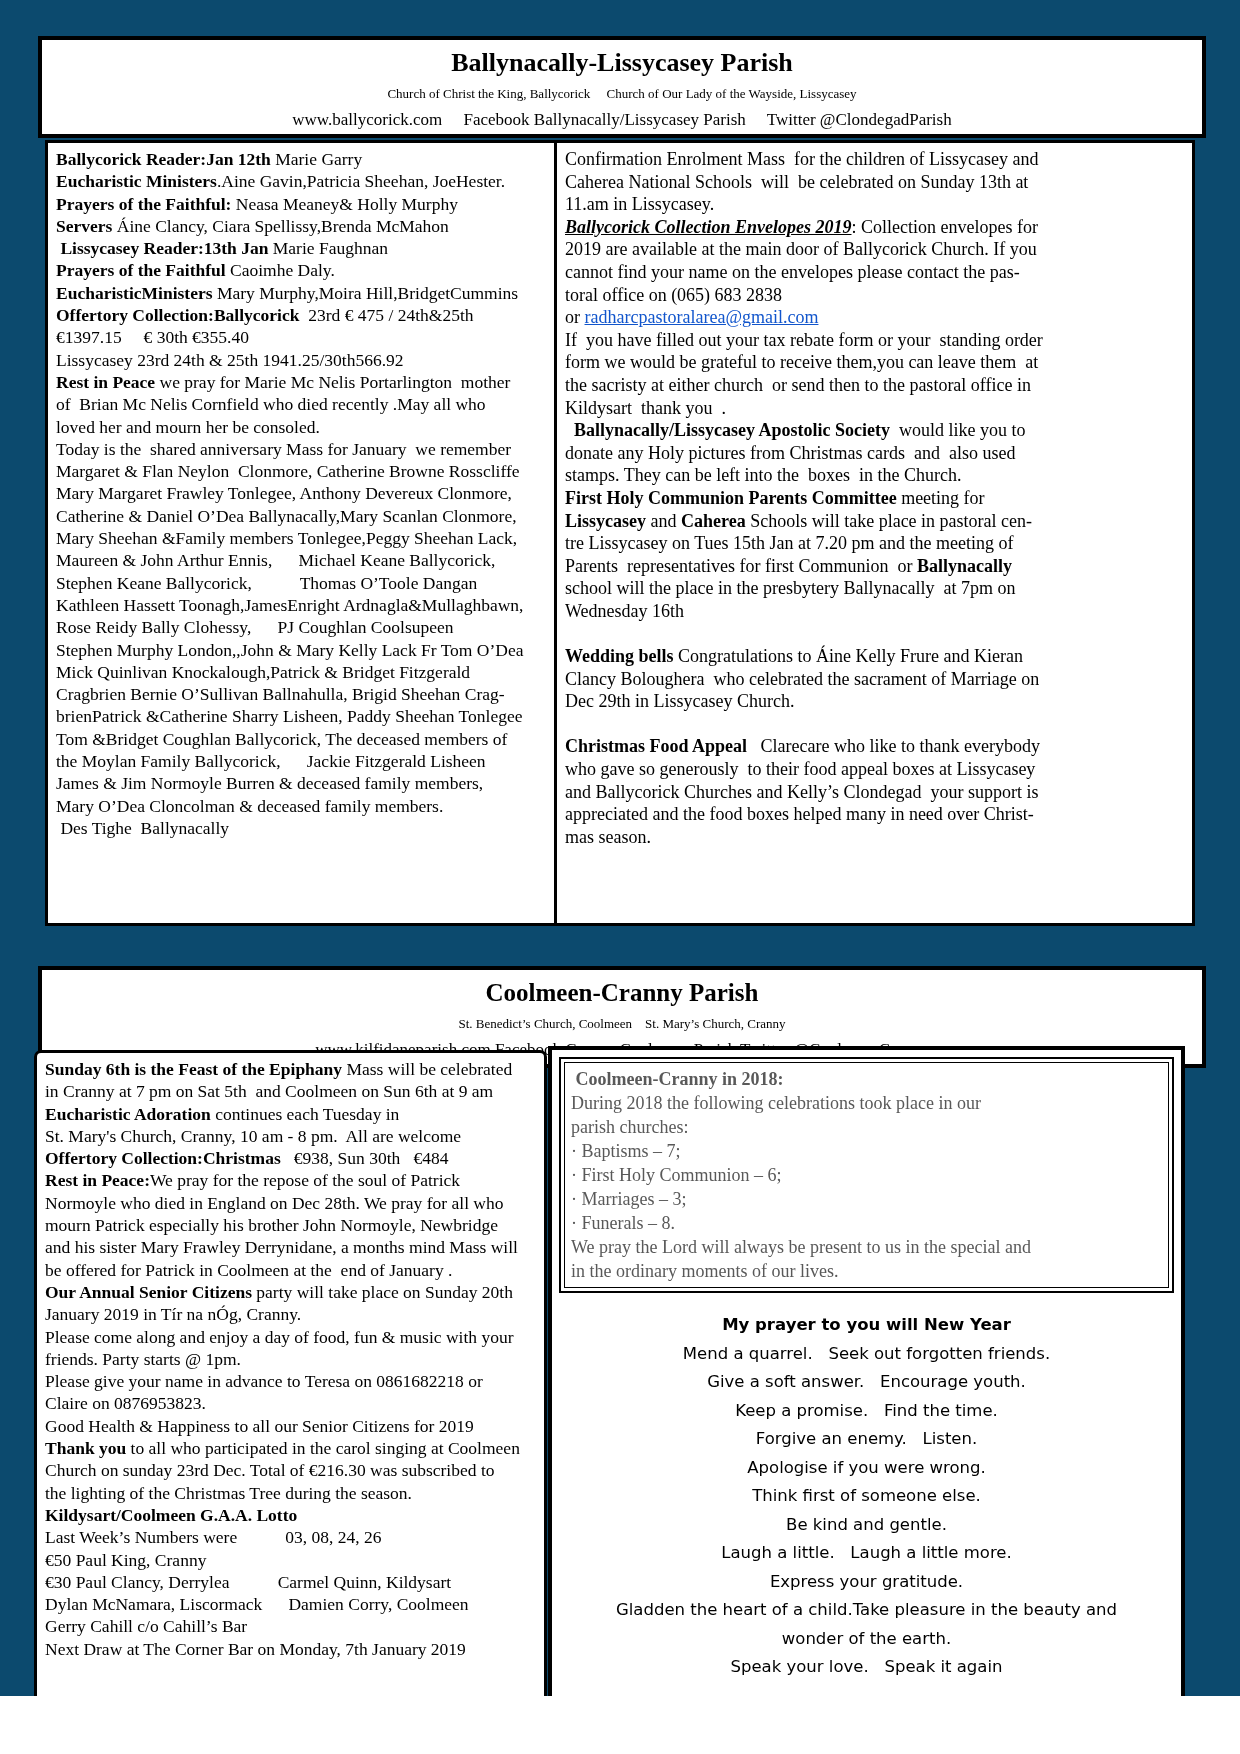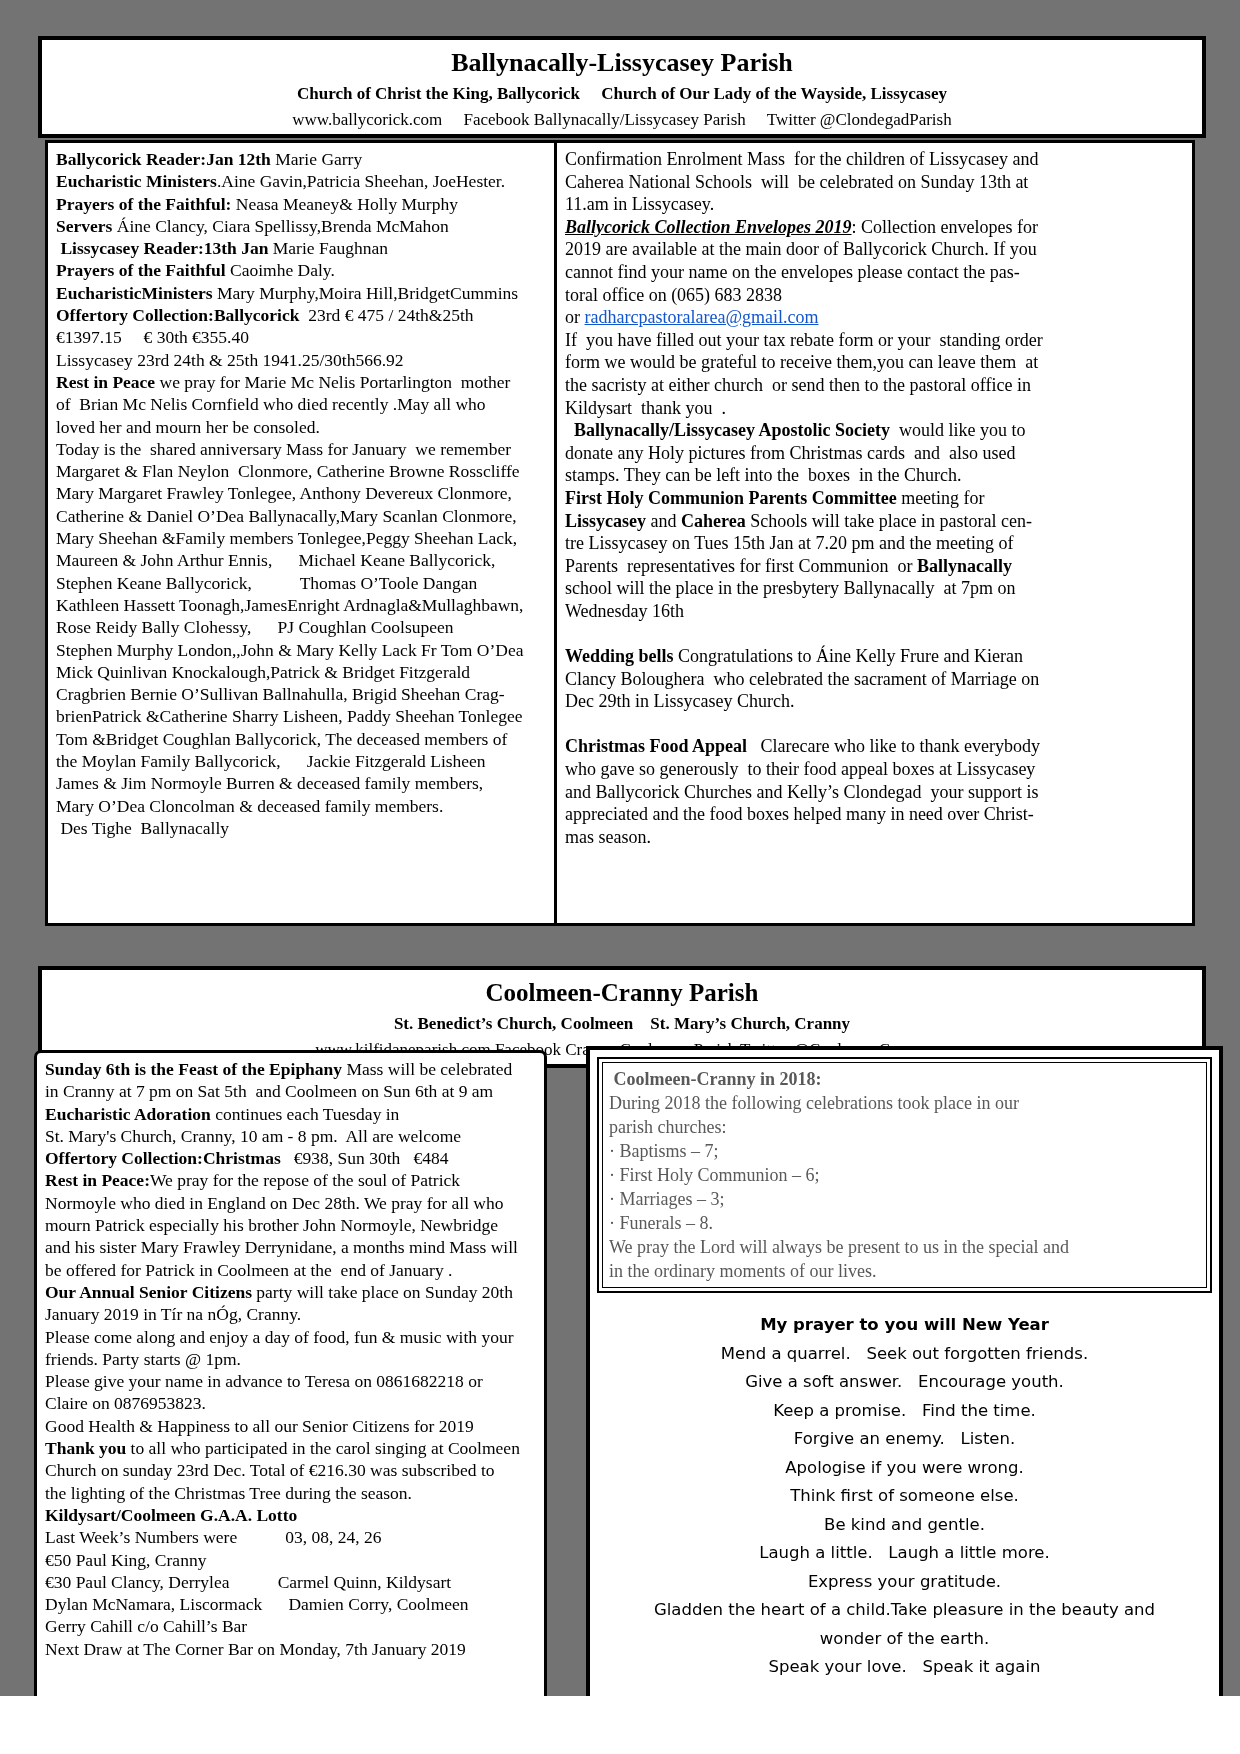--- a/index.html
+++ b/index.html
@@ -1,21 +1,21 @@
 <!DOCTYPE html>
 <html><head>
 <meta charset="utf-8">
 <style>
   html,body{margin:0;padding:0;background:#ffffff;}
-  #page{position:relative;width:1240px;height:1696px;background:#737373;
+  #page{position:relative;width:1240px;height:1696px;background:#0c4a6e;
         font-family:"Liberation Serif", serif;color:#000;}
   .box{position:absolute;box-sizing:border-box;border:3px solid #000;background:#fff;}
   .hdrbox{border-width:4px;text-align:center;}
   .hdr-title{font-weight:bold;font-size:26px;line-height:34px;margin-top:6px;white-space:pre-wrap;}
-  .hdr-churches{font-weight:bold;font-size:17px;line-height:28px;white-space:pre-wrap;}
+  .hdr-churches{font-weight:normal;font-size:13px;line-height:28px;white-space:pre-wrap;}
   .hdr-contact{font-size:17px;line-height:24px;white-space:pre-wrap;}
   .col{padding:5px 8px;}
   .tline{white-space:pre-wrap;min-height:1em;}
   #s1-left .tline, #s2-left .tline{font-size:17.5px;line-height:22.3px;}
   #s1-right .tline{font-size:18px;line-height:22.6px;}
   .sb{font-weight:bold;}
   .sbiu{font-weight:bold;font-style:italic;text-decoration:underline;}
   .sa{color:#1155CC;text-decoration:underline;cursor:pointer;}
   .sg{color:#595959;}
   .sgb{color:#595959;font-weight:bold;}
@@ -135,21 +135,21 @@
       <div class="tline"><span>the lighting of the Christmas Tree during the season.</span></div>
       <div class="tline"><span class="sb">Kildysart/Coolmeen G.A.A. Lotto</span></div>
       <div class="tline"><span>Last Week’s Numbers were           03, 08, 24, 26</span></div>
       <div class="tline"><span>€50 Paul King, Cranny</span></div>
       <div class="tline"><span>€30 Paul Clancy, Derrylea           Carmel Quinn, Kildysart</span></div>
       <div class="tline"><span>Dylan McNamara, Liscormack      Damien Corry, Coolmeen</span></div>
       <div class="tline"><span>Gerry Cahill c/o Cahill’s Bar</span></div>
       <div class="tline"><span>Next Draw at The Corner Bar on Monday, 7th January 2019</span></div>
     </div>
 
-  <div id="s2-right" class="box" style="left:586px;top:1046px;width:637px;height:676px;">
+  <div id="s2-right" class="box" style="left:548px;top:1046px;width:637px;height:676px;">
     <div id="stats-box">
         <div class="tline"><span class="sgb"> Coolmeen-Cranny in 2018:</span></div>
         <div class="tline"><span class="sg">During 2018 the following celebrations took place in our</span></div>
         <div class="tline"><span class="sg">parish churches:</span></div>
         <div class="tline"><span class="sg">· Baptisms – 7;</span></div>
         <div class="tline"><span class="sg">· First Holy Communion – 6;</span></div>
         <div class="tline"><span class="sg">· Marriages – 3;</span></div>
         <div class="tline"><span class="sg">· Funerals – 8.</span></div>
         <div class="tline"><span class="sg">We pray the Lord will always be present to us in the special and</span></div>
         <div class="tline"><span class="sg">in the ordinary moments of our lives.</span></div>

